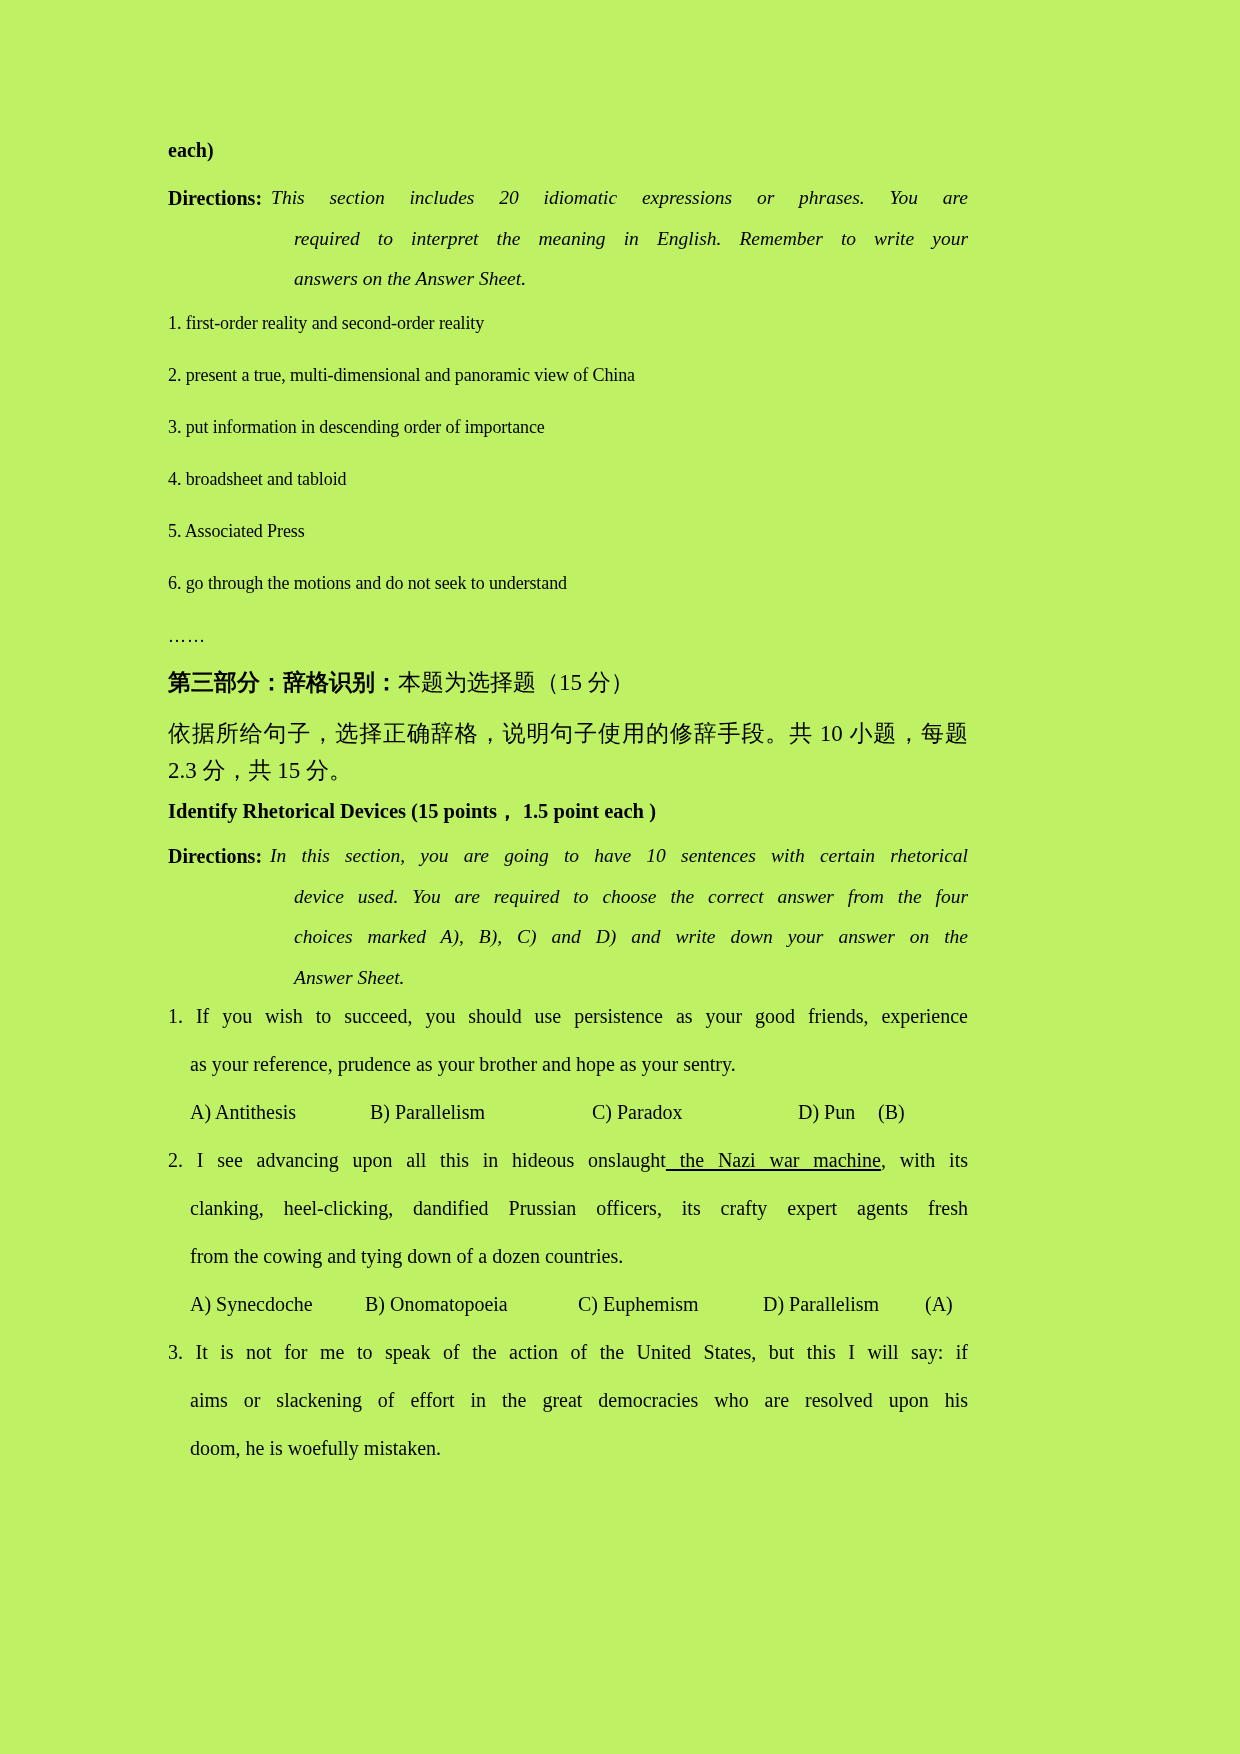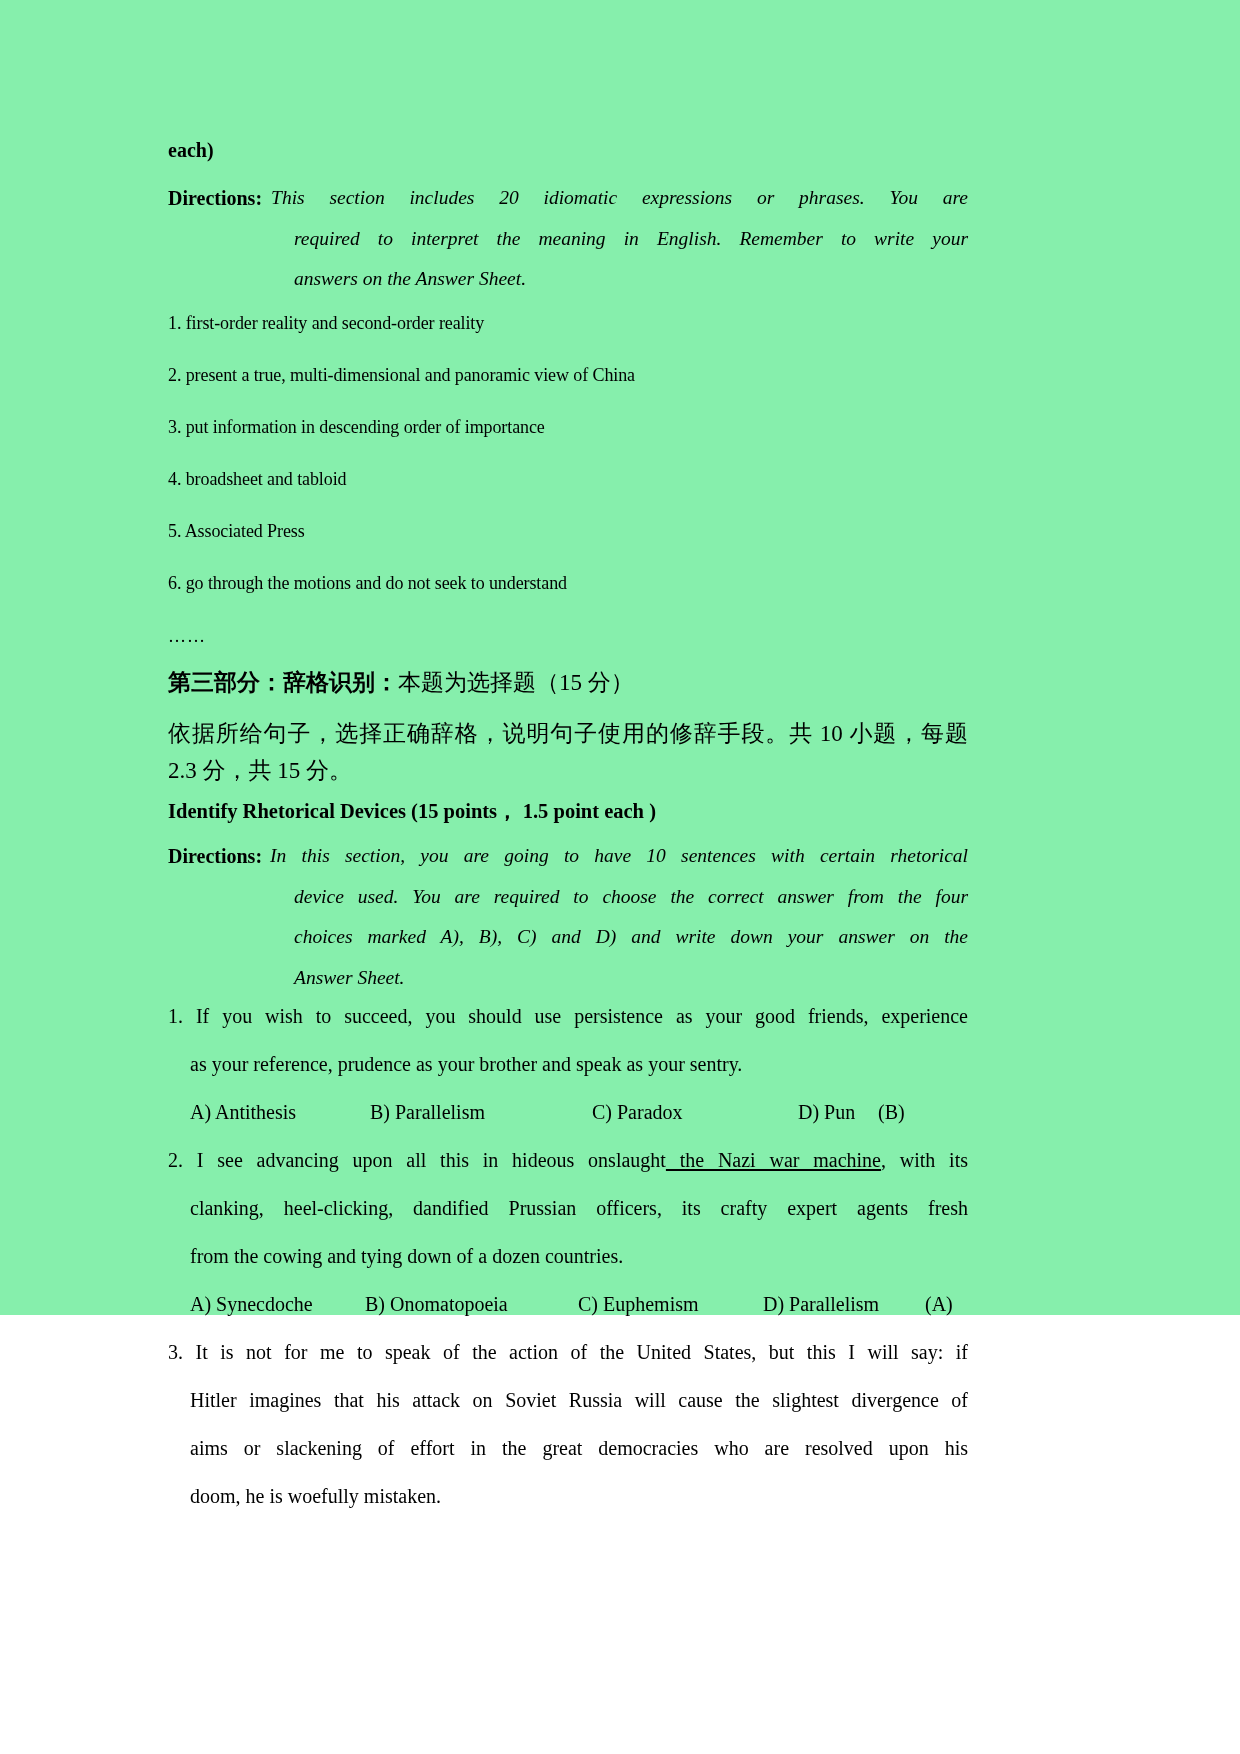--- a/index.html
+++ b/index.html
@@ -11,22 +11,22 @@
   body {
     width: 1240px;
     height: 1754px;
     font-family: "Liberation Serif", "DejaVu Serif", serif;
     color: #000000;
     overflow: hidden;
   }
   .page {
     position: relative;
     width: 1240px;
-    height: 1315px;
-    background: #86efac;
+    height: 1754px;
+    background: #bef264;
     box-sizing: border-box;
     padding: 140px 160px 0 168px;
   }
   .content {
     width: 800px;
   }
 
   
   .bold-line {
     font-weight: bold;
@@ -207,21 +207,21 @@
         <span class="dir-text">In this section, you are going to have 10 sentences with certain rhetorical</span>
       </div>
       <div class="dir-cont">device used. You are required to choose the correct answer from the four</div>
       <div class="dir-cont">choices marked A), B), C) and D) and write down your answer on the</div>
       <div class="dir-cont last">Answer Sheet.</div>
     </div>
 
     <div class="question">
       <div class="q-body">
         <div class="q-line">1. If you wish to succeed, you should use persistence as your good friends, experience</div>
-        <div class="q-line cont last">as your reference, prudence as your brother and speak as your sentry.</div>
+        <div class="q-line cont last">as your reference, prudence as your brother and hope as your sentry.</div>
       </div>
       <div class="options opt-set-1">
         <span class="opt">A) Antithesis</span>
         <span class="opt">B) Parallelism</span>
         <span class="opt">C) Paradox</span>
         <span class="opt">D) Pun</span>
         <span class="answer-mark">(B)</span>
       </div>
     </div>
 
@@ -236,20 +236,19 @@
         <span class="opt">B) Onomatopoeia</span>
         <span class="opt">C) Euphemism</span>
         <span class="opt">D) Parallelism</span>
         <span class="answer-mark">(A)</span>
       </div>
     </div>
 
     <div class="question">
       <div class="q-body">
         <div class="q-line">3. It is not for me to speak of the action of the United States, but this I will say: if</div>
-        <div class="q-line cont">Hitler imagines that his attack on Soviet Russia will cause the slightest divergence of</div>
         <div class="q-line cont">aims or slackening of effort in the great democracies who are resolved upon his</div>
         <div class="q-line cont last">doom, he is woefully mistaken.</div>
       </div>
     </div>
 
   </div>
 </div>
 
 </body></html>

